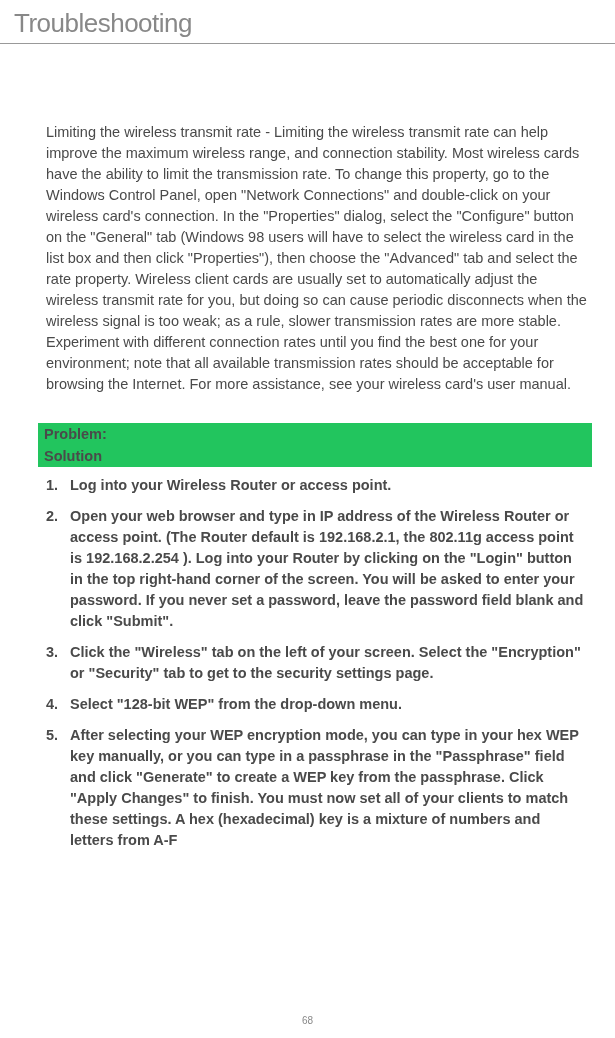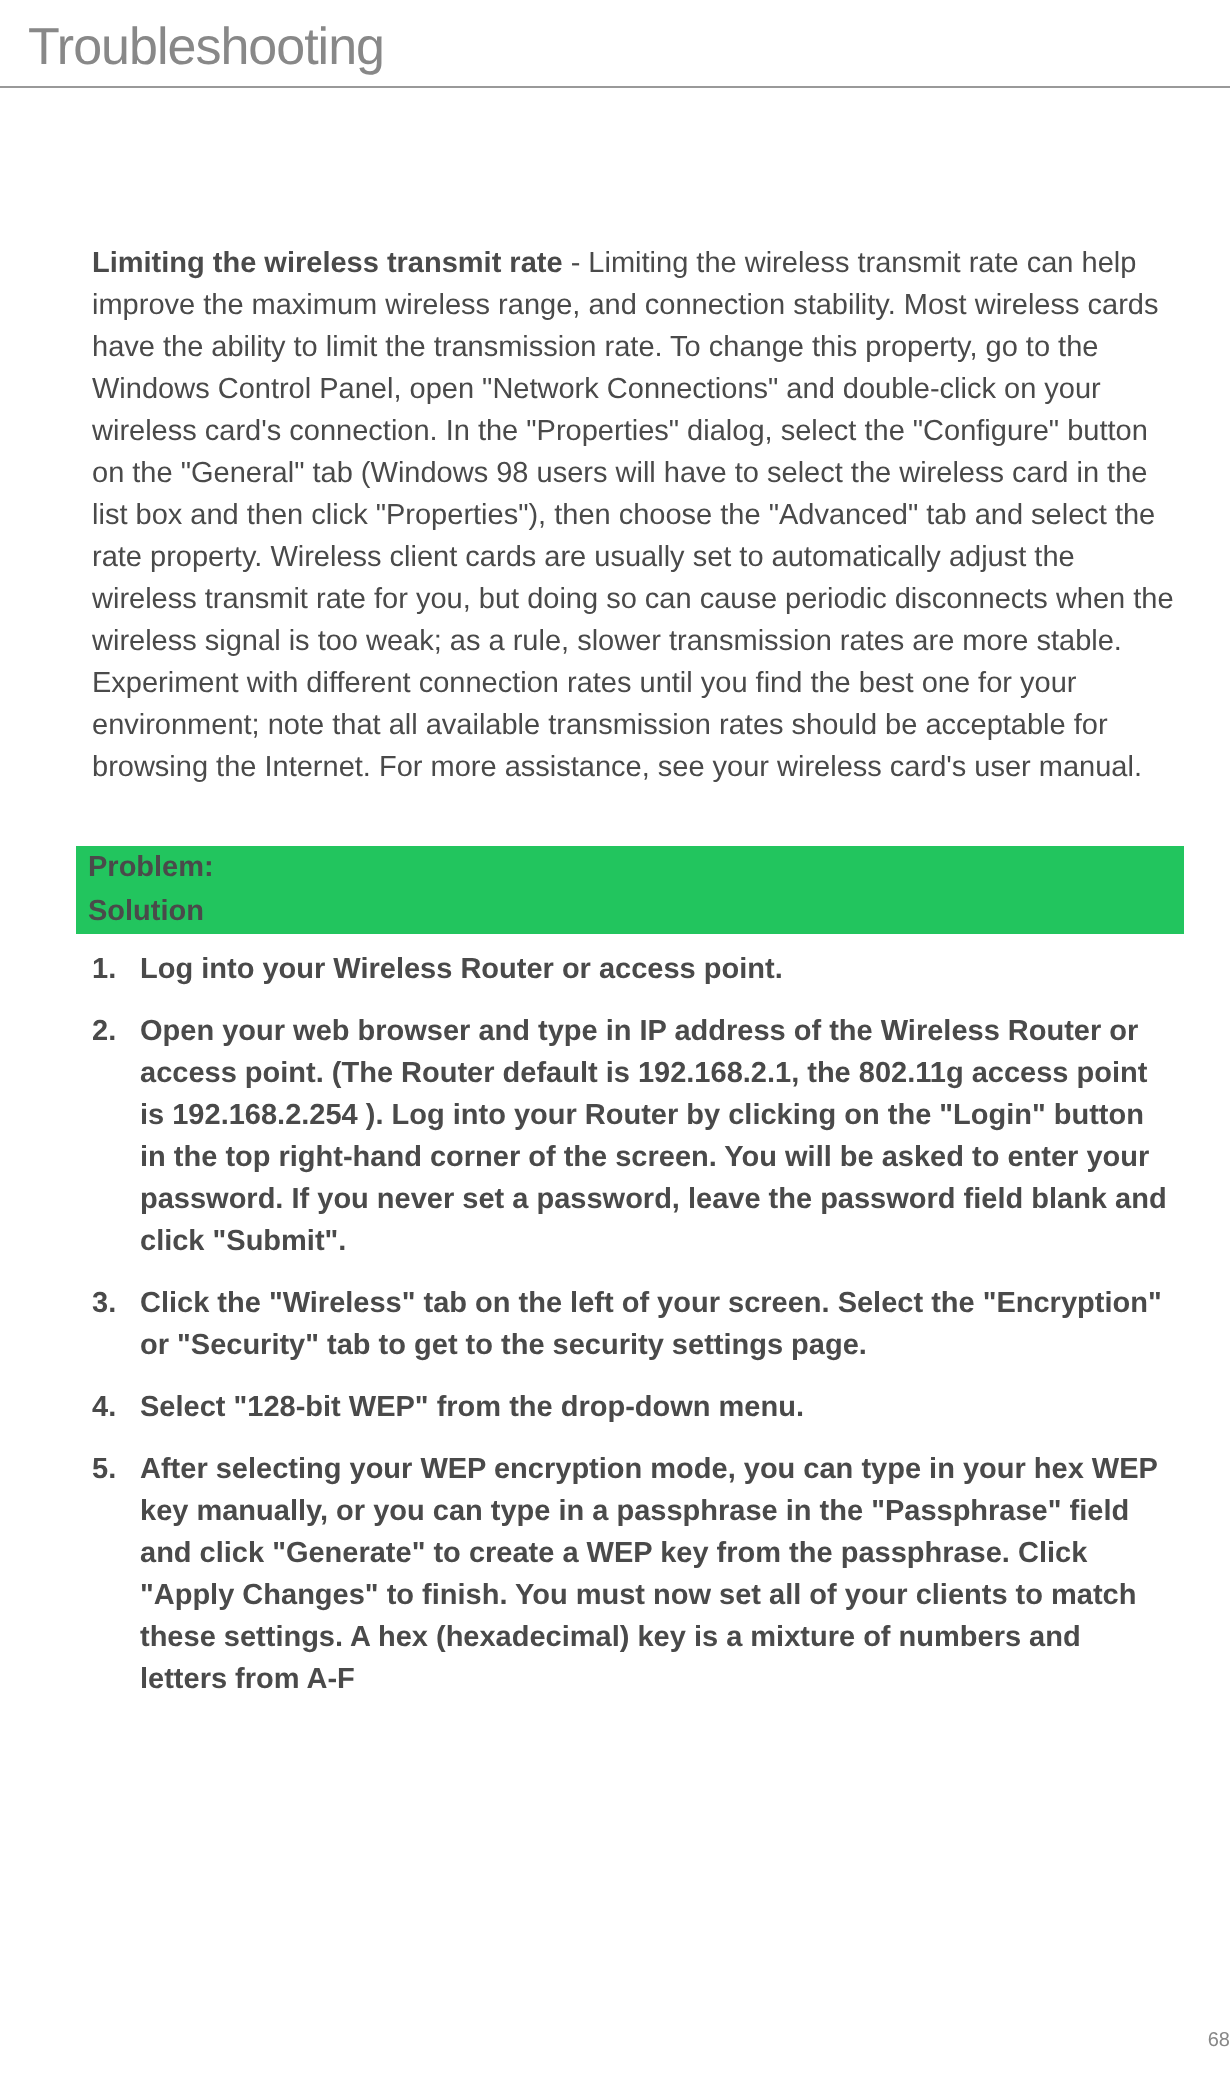--- a/index.html
+++ b/index.html
@@ -25,21 +25,21 @@
     }
     .content {
       padding: 78px 28px 0 46px;
     }
     .intro-para {
       font-size: 14.5px;
       line-height: 1.45;
       margin: 0 0 28px 0;
     }
     .intro-bold {
-      font-weight: bold;
+      font-weight: normal;
     }
     .section-header {
       background-color: #22c55e;
       padding: 3px 6px;
       font-weight: bold;
       font-size: 14.5px;
       margin-left: -8px;
       margin-right: -5px;
     }
     .problem-text {
@@ -61,21 +61,21 @@
     .li-num {
       font-weight: bold;
       min-width: 24px;
       flex-shrink: 0;
     }
     .li-text {
       flex: 1;
       font-weight: bold;
     }
     .page-num {
-      text-align: right;
+      text-align: center;
       font-size: 10px;
       color: #888;
       position: absolute;
       bottom: 12px;
       width: 615px;
       left: 0;
     }
   </style>
 </head>
 <body>

